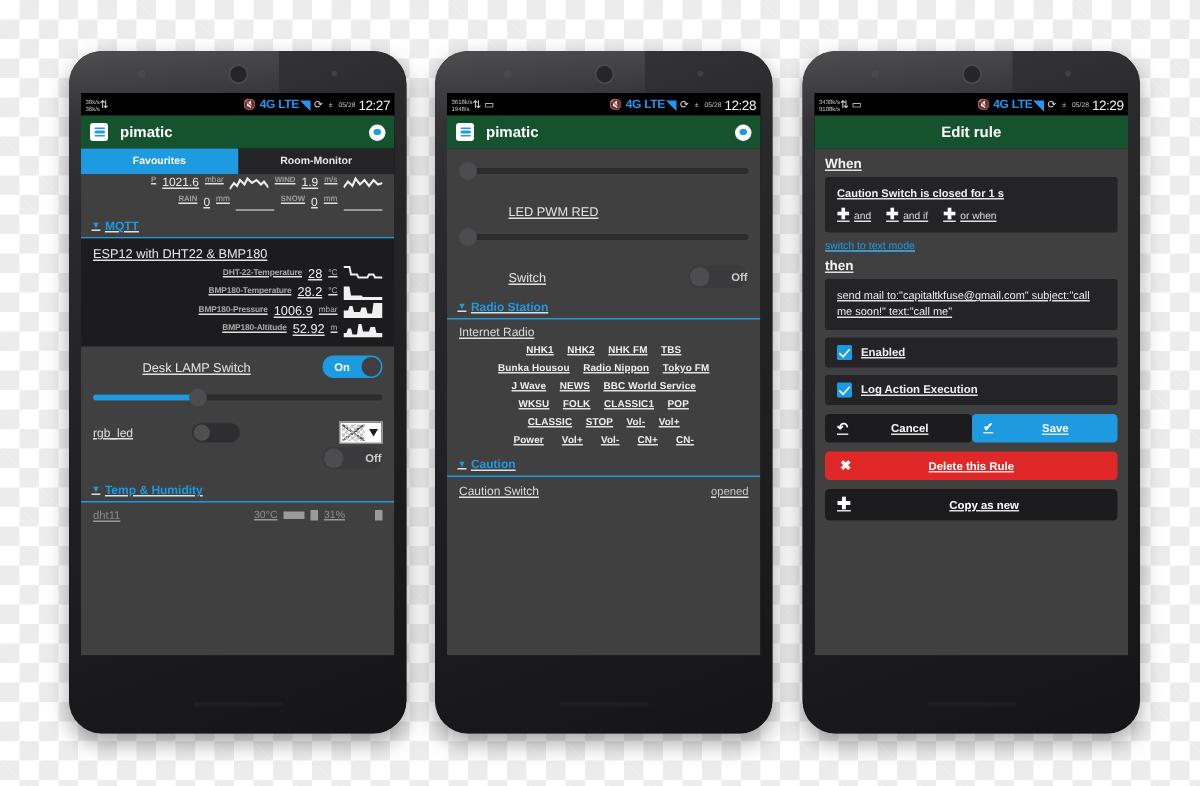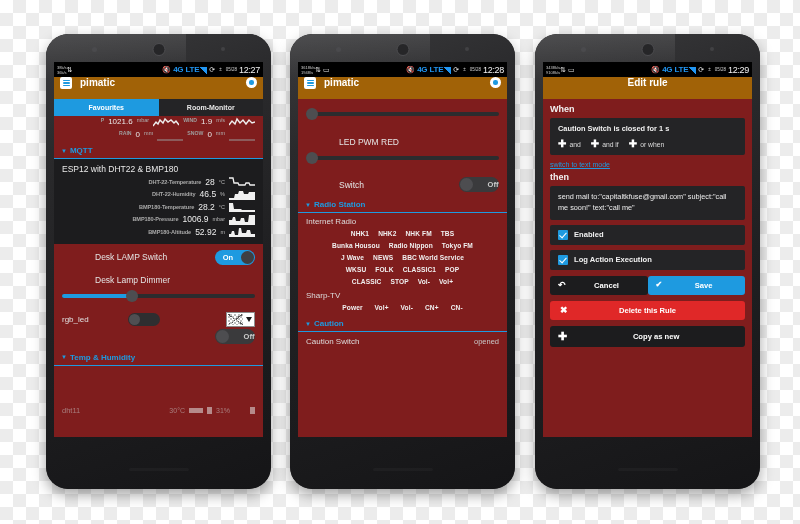--- a/index.html
+++ b/index.html
@@ -86,22 +86,22 @@
   .sb-bars {
     display: inline-block; width: 7px; height: 7px;
     background: linear-gradient(to top right, transparent 48%, #2196f3 50%);
     margin: 0 2px -1px 1px;
   }
   .sb-date { font-size: 4.5px; color: #cfcfcf; margin: 0 2px; }
   .sb-time { font-size: 9px; color: #f2f2f2; letter-spacing: -0.3px; }
 
   
   .appbar {
-    height: 22px; background: #a16207;
-    display: flex; 
+    height: 22px; background: #14532d;
+    display: flex; align-items: center;
     padding: 0 6px;
     color: #fff;
   }
   .hamburger {
     width: 12px; height: 12px; border-radius: 2px;
     background: #fff; position: relative; flex: 0 0 auto;
   }
   .hamburger::before, .hamburger::after, .hamburger span {
     content: ""; position: absolute; left: 2.5px; right: 2.5px; height: 1.3px;
     background: #1e9ae0; border-radius: 1px;
@@ -125,22 +125,23 @@
   .tab {
     flex: 1; display: flex; align-items: center; justify-content: center;
     font-size: 7px; font-weight: bold; color: #ffffff;
   }
   .tab.active { background: #1e9ae0; color: #fff; }
   .tab.inactive { background: #242426; color: #e6e6e6; }
 
   
   .content {
     position: absolute; top: 37px; left: 0; right: 0; bottom: 0;
-    overflow: hidden; background: #7f1d1d;
+    overflow: hidden; background: #404040;
     color: #e0e0e0;
+    text-decoration: underline;
   }
   .content.no-tabs { top: 37px; }
   .content.with-tabs { top: 54px; }
 
   .section-head {
     display: flex; align-items: center; gap: 3px;
     color: #1e9ae0; font-size: 8px; font-weight: bold;
     padding: 4px 7px 3px 7px;
     border-bottom: 1.4px solid #1e9ae0;
   }
@@ -305,21 +306,21 @@
   .ico-check { font-size: 8px; line-height: 1; }
   .ico-x { position: absolute; left: 10px; font-size: 9px; font-weight: bold; }
   .ico-plus { font-size: 11px; line-height: 1; }
   .full-btn {
     display: flex; align-items: center; gap: 8px;
     margin: 6px 7px 0 7px; padding: 5px 8px; border-radius: 3px;
     background: #1c1c1e; font-size: 7.6px; font-weight: bold; color: #fff;
   }
   .partial-row {
     display: flex; align-items: center; justify-content: space-between;
-    padding: 4px 8px; opacity: 0.55; margin-top: 36px;
+    padding: 4px 8px; opacity: 0.55;
   }
   .pr-k { font-size: 7.5px; color: #c8c8c8; }
   .pr-vals { display: flex; align-items: center; gap: 4px; font-size: 7px; color: #c8c8c8; }
   .pr-bar { width: 14px; height: 5px; background: #e4e4e4; }
   .pr-sq { width: 5px; height: 7px; background: #e4e4e4; }
 </style>
 </head>
 <body>
 
 <div class="phone" id="phone1">
@@ -401,28 +402,20 @@
 
         <div class="metric-row">
           <span class="metric-label">DHT-22-Temperature</span>
           <span class="metric-val">28</span>
           <span class="metric-unit">°C</span>
           <svg class="spark" viewBox="0 0 26 11">
               <path d="M0,2 L4,2 L5,7 L9,7 L10,9 L16,9 L17,7 L20,7 L21,9 L26,9" fill="none" stroke="#f0f0f0" stroke-width="1.3"></path>
             </svg>
         </div>
         <div class="metric-row">
-          <span class="metric-label">DHT-22-Humidity</span>
-          <span class="metric-val">46.5</span>
-          <span class="metric-unit">%</span>
-          <svg class="spark" viewBox="0 0 26 11">
-              <path d="M0,9 L5,9 L6,5 L9,5 L10,2 L14,2 L15,5 L19,5 L20,3 L26,3 L26,11 L0,11 Z" fill="#f0f0f0"></path>
-            </svg>
-        </div>
-        <div class="metric-row">
           <span class="metric-label">BMP180-Temperature</span>
           <span class="metric-val">28.2</span>
           <span class="metric-unit">°C</span>
           <svg class="spark" viewBox="0 0 26 11">
               <path d="M0,2 L4,2 L5,8 L12,8 L13,9 L26,9 L26,11 L0,11 Z" fill="#f0f0f0"></path>
             </svg>
         </div>
         <div class="metric-row">
           <span class="metric-label">BMP180-Pressure</span>
           <span class="metric-val">1006.9</span>
@@ -442,23 +435,20 @@
       </div>
 
       <div class="ctrl-row">
         <span class="ctrl-label">Desk LAMP Switch</span>
         <div class="toggle on">
           <span class="tl">On</span>
           <span class="knob"></span>
         </div>
       </div>
 
-      <div style="padding:0 8px;">
-        <span class="ctrl-label">Desk Lamp Dimmer</span>
-      </div>
       <div class="slider-wrap">
         <div class="slider">
           <div class="track"></div>
           <div class="fill" style="width:36%"></div>
           <div class="thumb" style="left:33%"></div>
         </div>
       </div>
 
       <div class="rgb-row">
         <span class="rgb-label">rgb_led</span>
@@ -586,21 +576,20 @@
         <span class="rbtn">CLASSIC1</span>
         <span class="rbtn">POP</span>
       </div>
       <div class="btn-row">
         <span class="rbtn">CLASSIC</span>
         <span class="rbtn">STOP</span>
         <span class="rbtn">Vol-</span>
         <span class="rbtn">Vol+</span>
       </div>
 
-      <div class="group-label">Sharp-TV</div>
       <div class="btn-row" style="gap:12px">
         <span class="rbtn">Power</span>
         <span class="rbtn">Vol+</span>
         <span class="rbtn">Vol-</span>
         <span class="rbtn">CN+</span>
         <span class="rbtn">CN-</span>
       </div>
 
       <div class="section-head" style="margin-top:2px">
         <span class="caret">▼</span>

